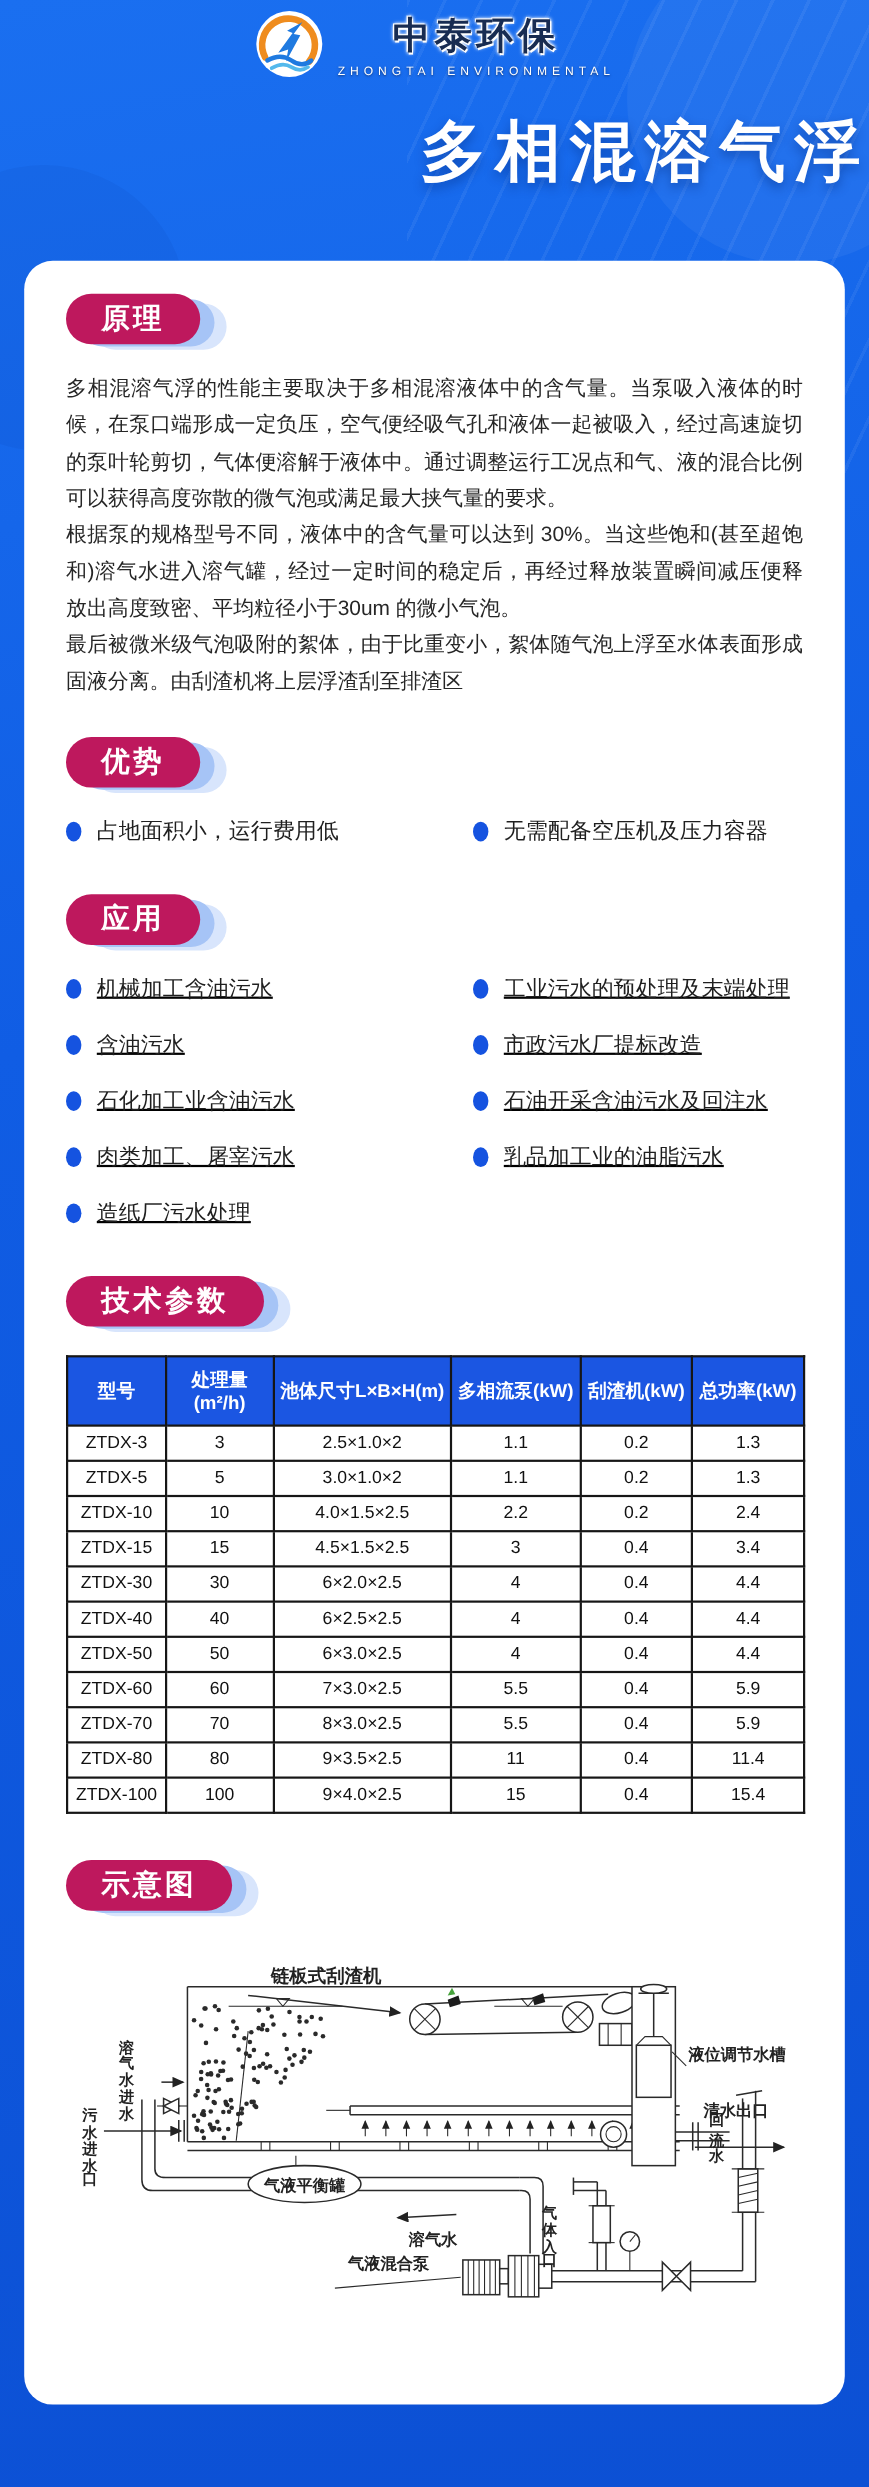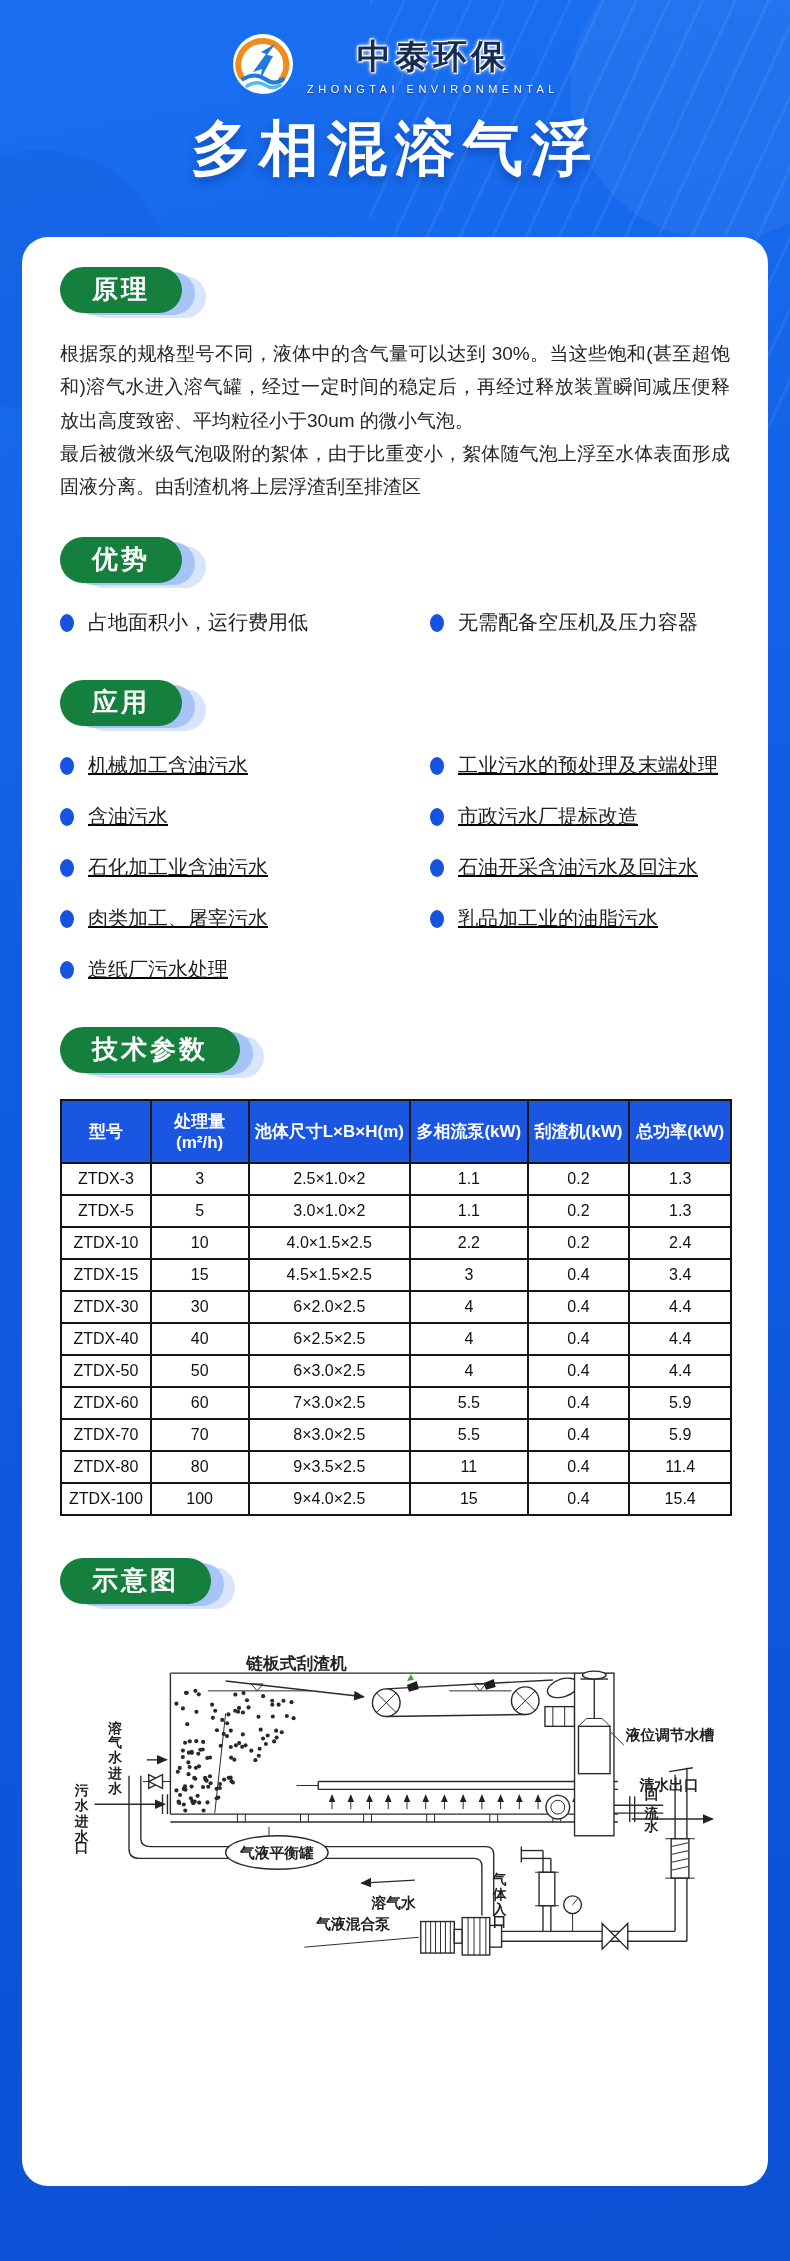--- a/index.html
+++ b/index.html
@@ -15,38 +15,38 @@
     position:absolute; top:0; right:0; width:420px; height:430px;
     background:repeating-linear-gradient(115deg, rgba(255,255,255,.06) 0 3px, transparent 3px 30px);
     pointer-events:none;
   }
   .deco-circle1{ position:absolute; top:-60px; right:-80px; width:300px;height:300px;border-radius:50%;
     background:rgba(255,255,255,.05); pointer-events:none;}
   .deco-circle2{ position:absolute; top:150px; left:-90px; width:260px;height:260px;border-radius:50%;
     background:rgba(0,30,120,.06); pointer-events:none;}
 
   .header{ position:relative; height:237px; }
-  .logo-row{ display:flex; justify-content:center; align-items:center; gap:12px; padding-top:32px;}
+  .logo-row{ display:flex; justify-content:center; align-items:center; gap:12px; padding-top:8px;}
   .logo-icon{ width:64px; height:64px; }
   .logo-texts{ text-align:center; }
   .logo-cn{ font-size:34px; font-weight:900; color:#182c52; letter-spacing:4px;
     text-shadow:0 0 3px #fff, 0 0 3px #fff, 0 0 5px #fff, 1px 1px 0 #fff, -1px -1px 0 #fff; }
   .logo-en{ margin-top:3px; font-size:11px; font-weight:400; color:#ffffff; letter-spacing:4.5px;
     text-shadow:0 1px 2px rgba(20,40,80,.8); }
-  .page-title{ margin-top:13px; text-align:center; font-size:60px; font-weight:900; color:#ffffff;
+  .page-title{ margin-top:26px; text-align:right; font-size:60px; font-weight:900; color:#ffffff;
     letter-spacing:8px; text-shadow:0 5px 10px rgba(5,40,120,.45); }
 
   .card{ position:relative; margin:0 22px; background:#ffffff; border-radius:26px;
     height:1949px; padding:30px 38px 0 38px; overflow:hidden; }
 
   
   .badge-wrap{ position:relative; display:inline-block; height:46px; }
   .badge-l2{ position:absolute; top:9px; left:24px; right:-24px; bottom:-5px; background:#d8e5fc; border-radius:26px; }
   .badge-l1{ position:absolute; top:5px; left:12px; right:-13px; bottom:-2px; background:#a6c4f6; border-radius:26px; }
-  .badge{ position:relative; display:inline-block; background:#15803d; color:#fff; font-size:26px; font-weight:700;
+  .badge{ position:relative; display:inline-block; background:#be185d; color:#fff; font-size:26px; font-weight:700;
     letter-spacing:3px; padding:7px 32px 9px 32px; border-radius:26px; line-height:30px; }
 
   .paragraphs{ margin-top:24px; }
   .paragraphs p{ font-size:19px; line-height:1.75; color:#262626; text-align:justify; }
 
   .bullet-grid{ margin-top:26px; display:grid; grid-template-columns:370px 1fr; row-gap:26px; }
   .bullet-item{ display:flex; align-items:center; gap:14px; }
   .dot{ flex:0 0 14px; width:14px; height:18px; border-radius:50%; background:#1553e0; }
   .bullet-item span.txt{ font-size:20px; color:#1f1f1f; }
 
@@ -95,20 +95,21 @@
 
 <div class="card">
 
   
   <div class="badge-wrap">
     <div class="badge-l2"></div>
     <div class="badge-l1"></div>
     <div class="badge">原理</div>
   </div>
   <div class="paragraphs">
+    <p>多相混溶气浮的性能主要取决于多相混溶液体中的含气量。当泵吸入液体的时候，在泵口端形成一定负压，空气便经吸气孔和液体一起被吸入，经过高速旋切的泵叶轮剪切，气体便溶解于液体中。通过调整运行工况点和气、液的混合比例可以获得高度弥散的微气泡或满足最大挟气量的要求。</p>
     <p>根据泵的规格型号不同，液体中的含气量可以达到 30%。当这些饱和(甚至超饱和)溶气水进入溶气罐，经过一定时间的稳定后，再经过释放装置瞬间减压便释放出高度致密、平均粒径小于30um 的微小气泡。</p>
     <p>最后被微米级气泡吸附的絮体，由于比重变小，絮体随气泡上浮至水体表面形成固液分离。由刮渣机将上层浮渣刮至排渣区</p>
   </div>
 
   
   <div class="sec-adv">
     <div class="badge-wrap">
       <div class="badge-l2"></div>
       <div class="badge-l1"></div>
       <div class="badge">优势</div>

